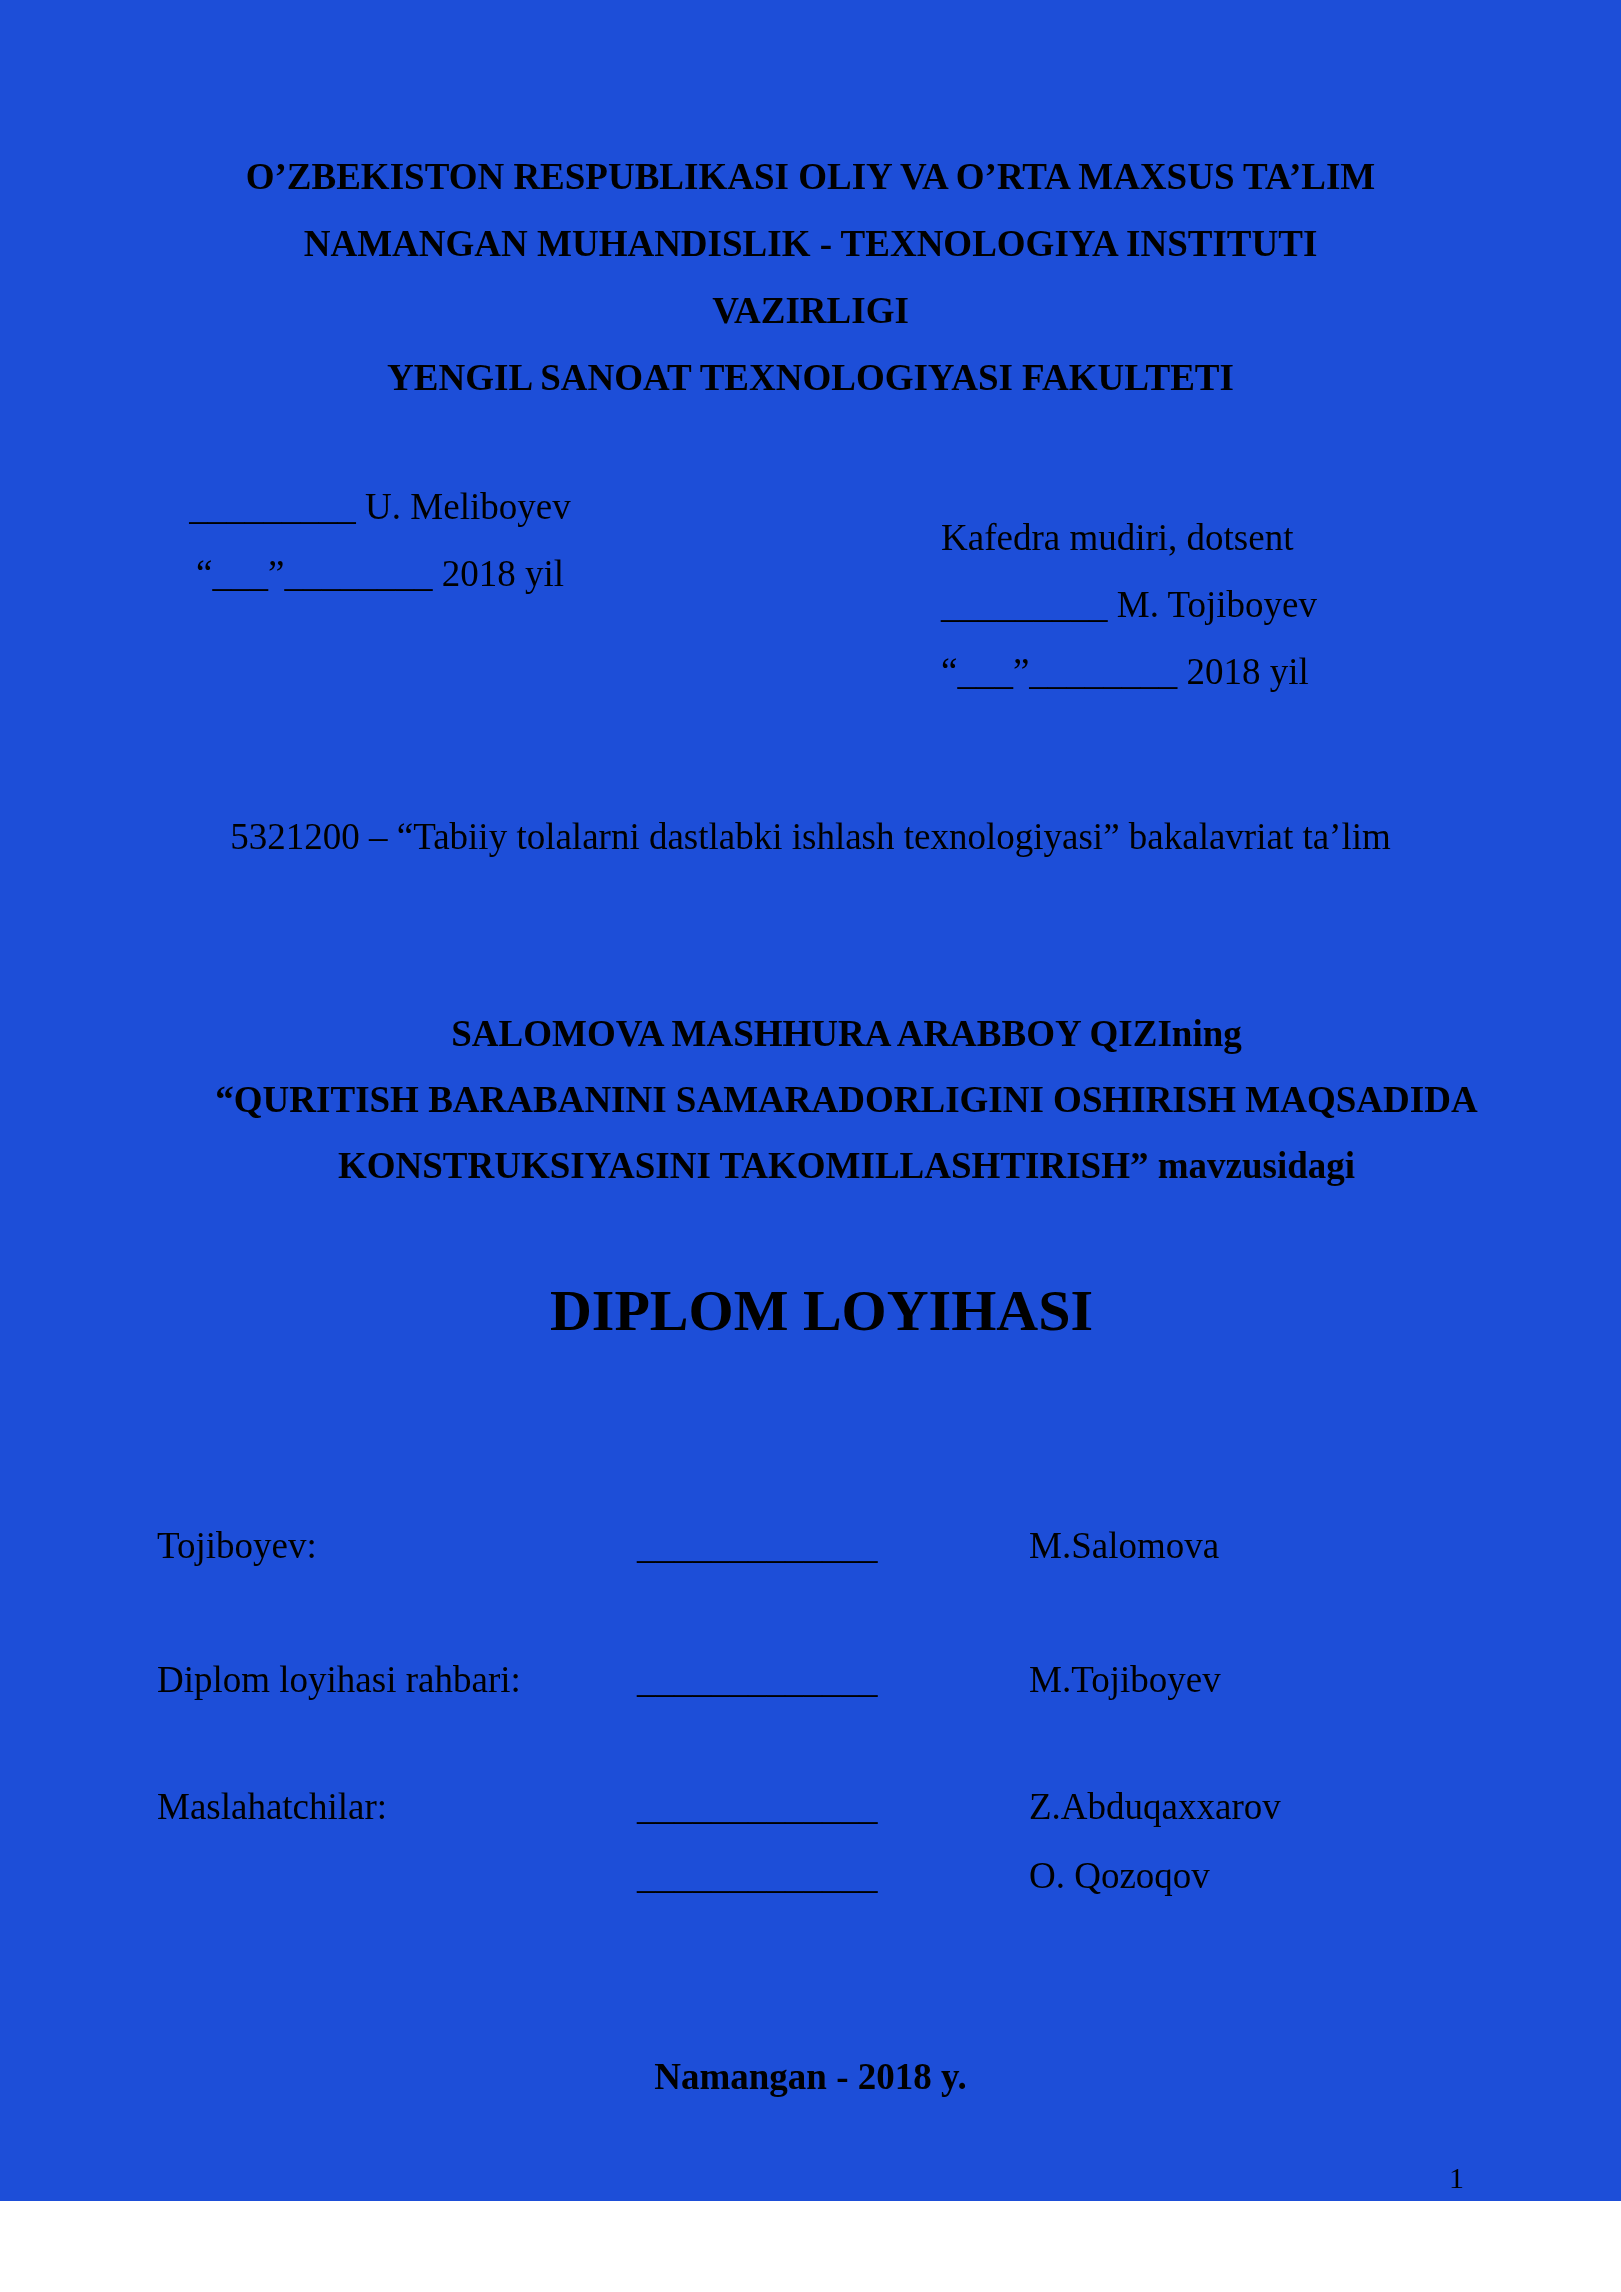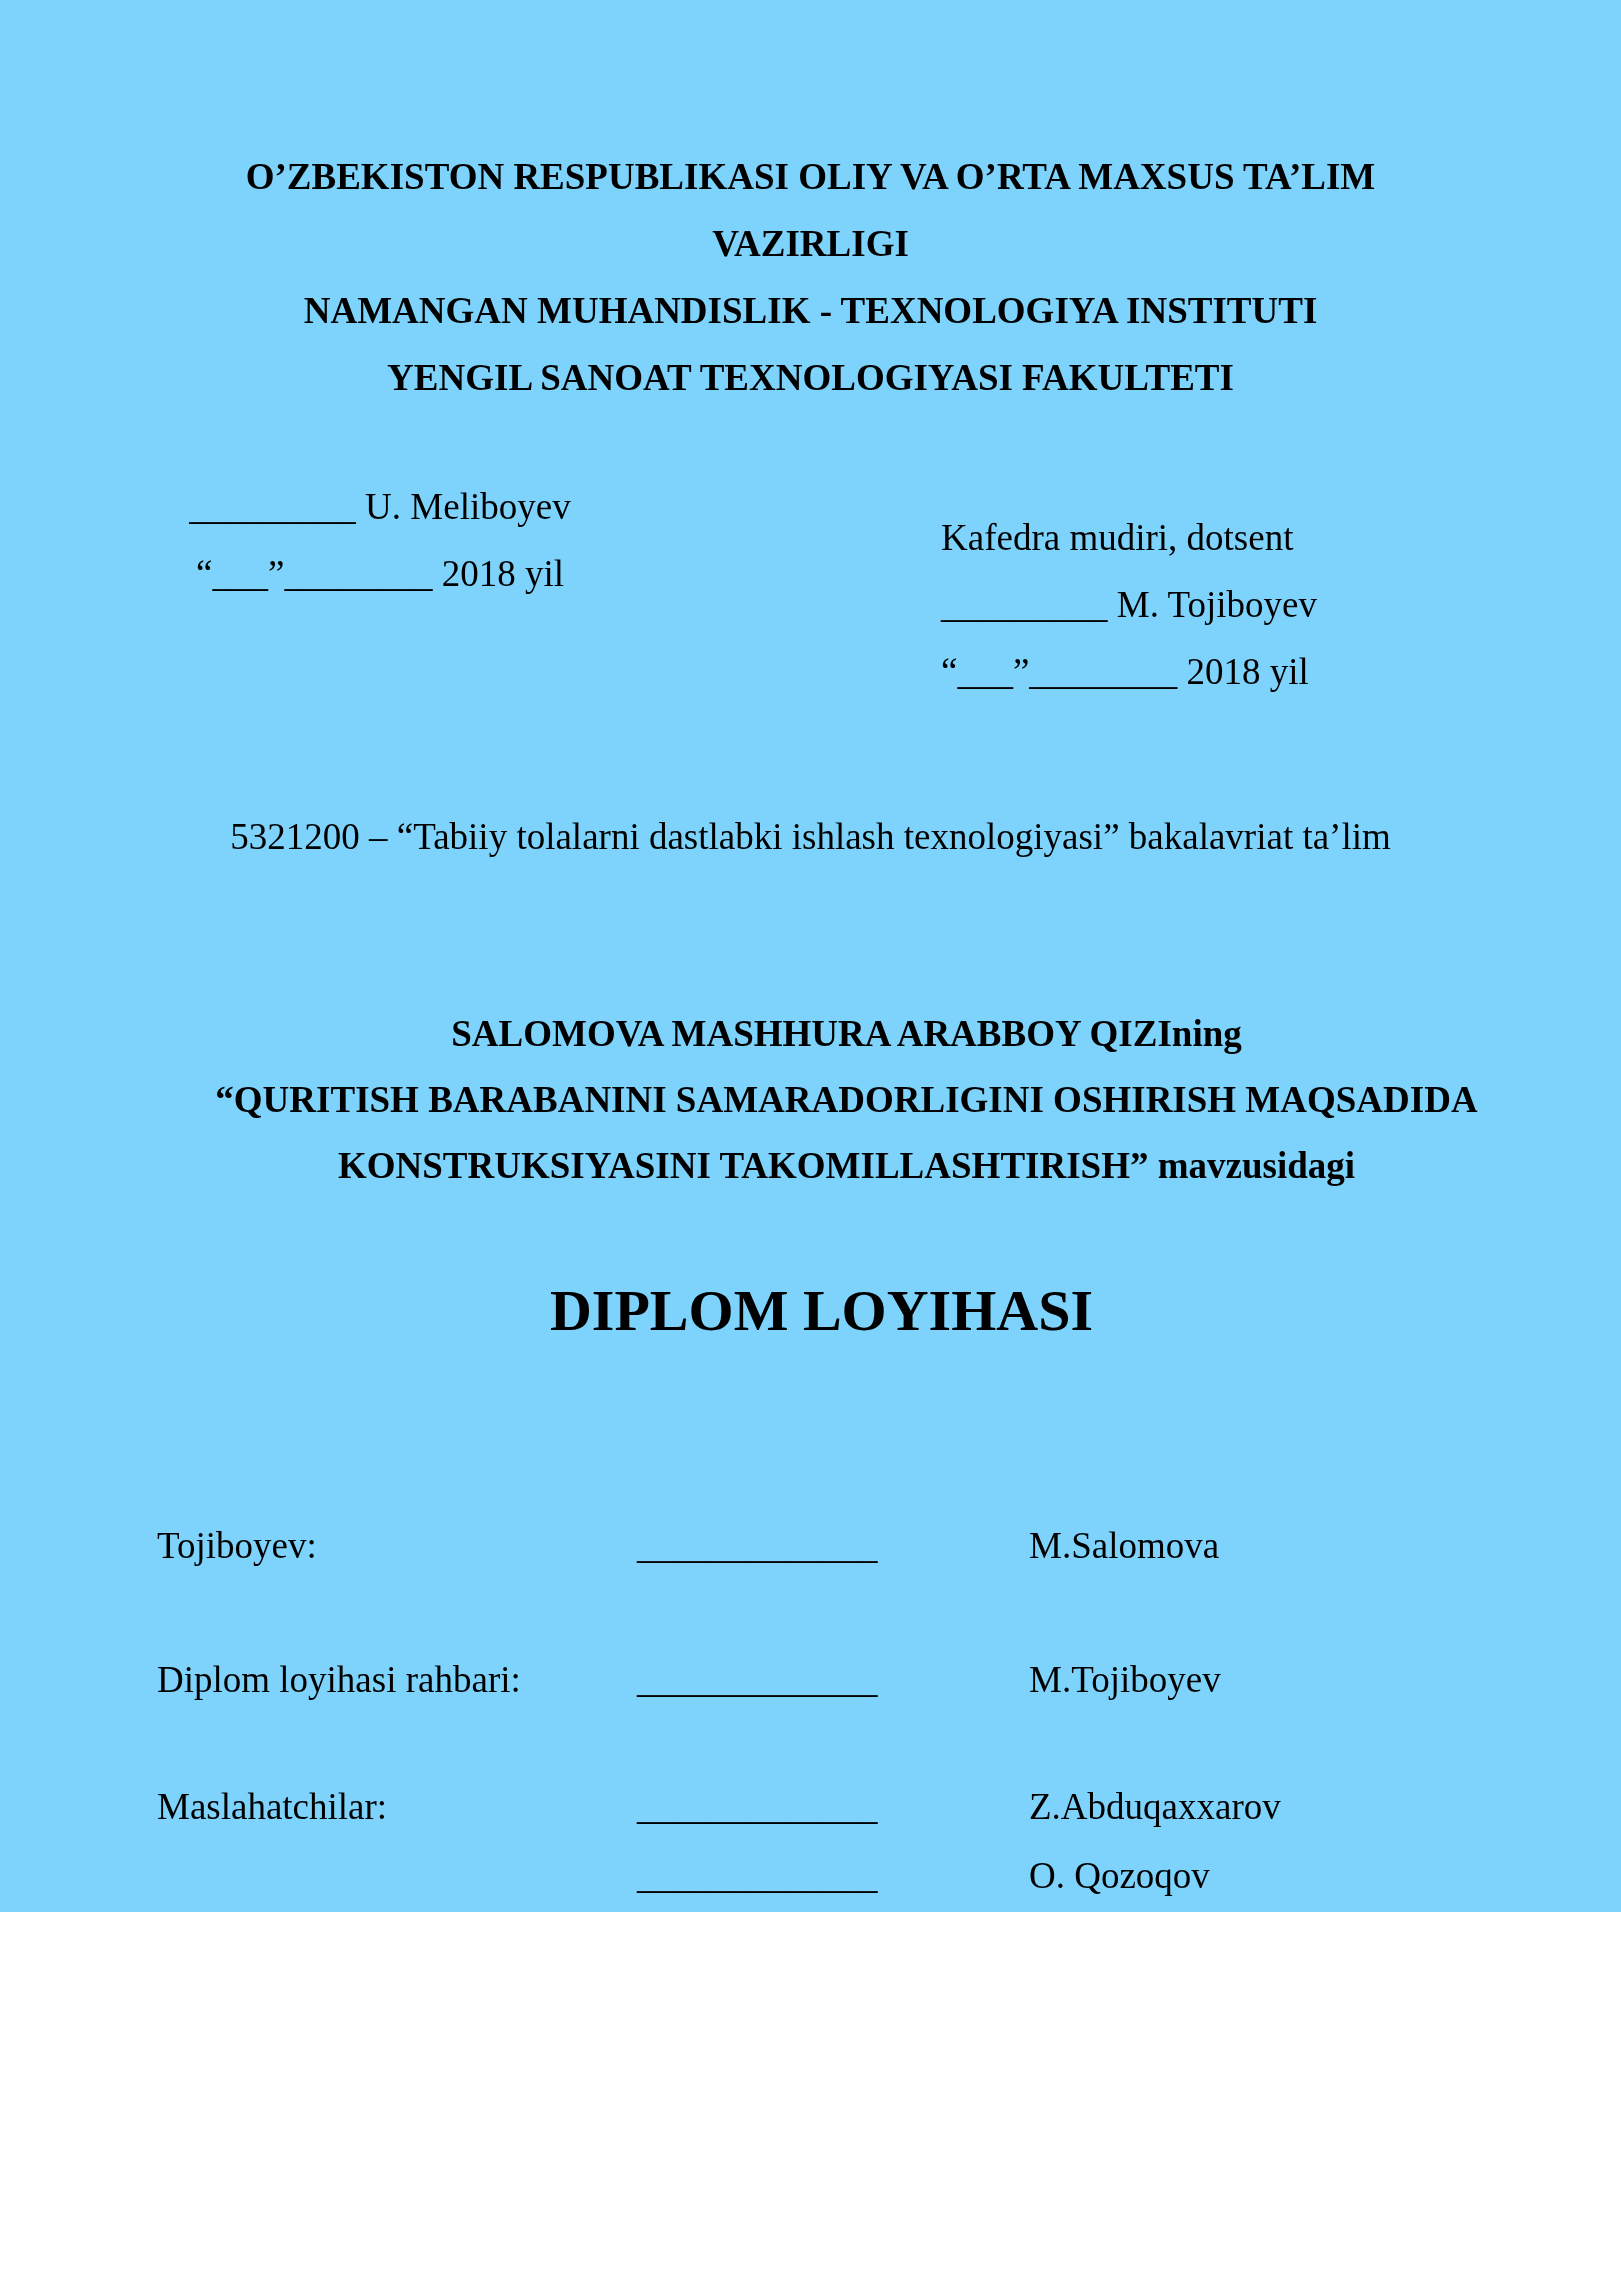--- a/index.html
+++ b/index.html
@@ -3,22 +3,22 @@
 <meta charset="utf-8">
 <style>
   html, body {
     margin: 0;
     padding: 0;
     background: #ffffff;
   }
   .page {
     position: relative;
     width: 1621px;
-    height: 1912px;
-    background: #7dd3fc;
+    height: 2201px;
+    background: #1d4ed8;
     color: #000000;
     font-family: "Liberation Serif", "DejaVu Serif", serif;
     font-size: 37px;
     overflow: hidden;
   }
   .abs { position: absolute; }
   .center { text-align: center; }
 
   .header-block {
     top: 143px;
@@ -90,22 +90,22 @@
     line-height: 39px;
   }
 </style>
 </head>
 <body>
 
 <div class="page">
 
   <div class="abs header-block center">
     <div>O’ZBEKISTON RESPUBLIKASI OLIY VA O’RTA MAXSUS TA’LIM</div>
+    <div>NAMANGAN MUHANDISLIK - TEXNOLOGIYA INSTITUTI</div>
     <div>VAZIRLIGI</div>
-    <div>NAMANGAN MUHANDISLIK - TEXNOLOGIYA INSTITUTI</div>
     <div>YENGIL SANOAT TEXNOLOGIYASI FAKULTETI</div>
   </div>
 
   <div class="abs approval-left">
     <div>_________ U. Meliboyev</div>
     <div>“___”________ 2018 yil</div>
   </div>
 
   <div class="abs approval-right">
     <div>Kafedra mudiri, dotsent</div>

